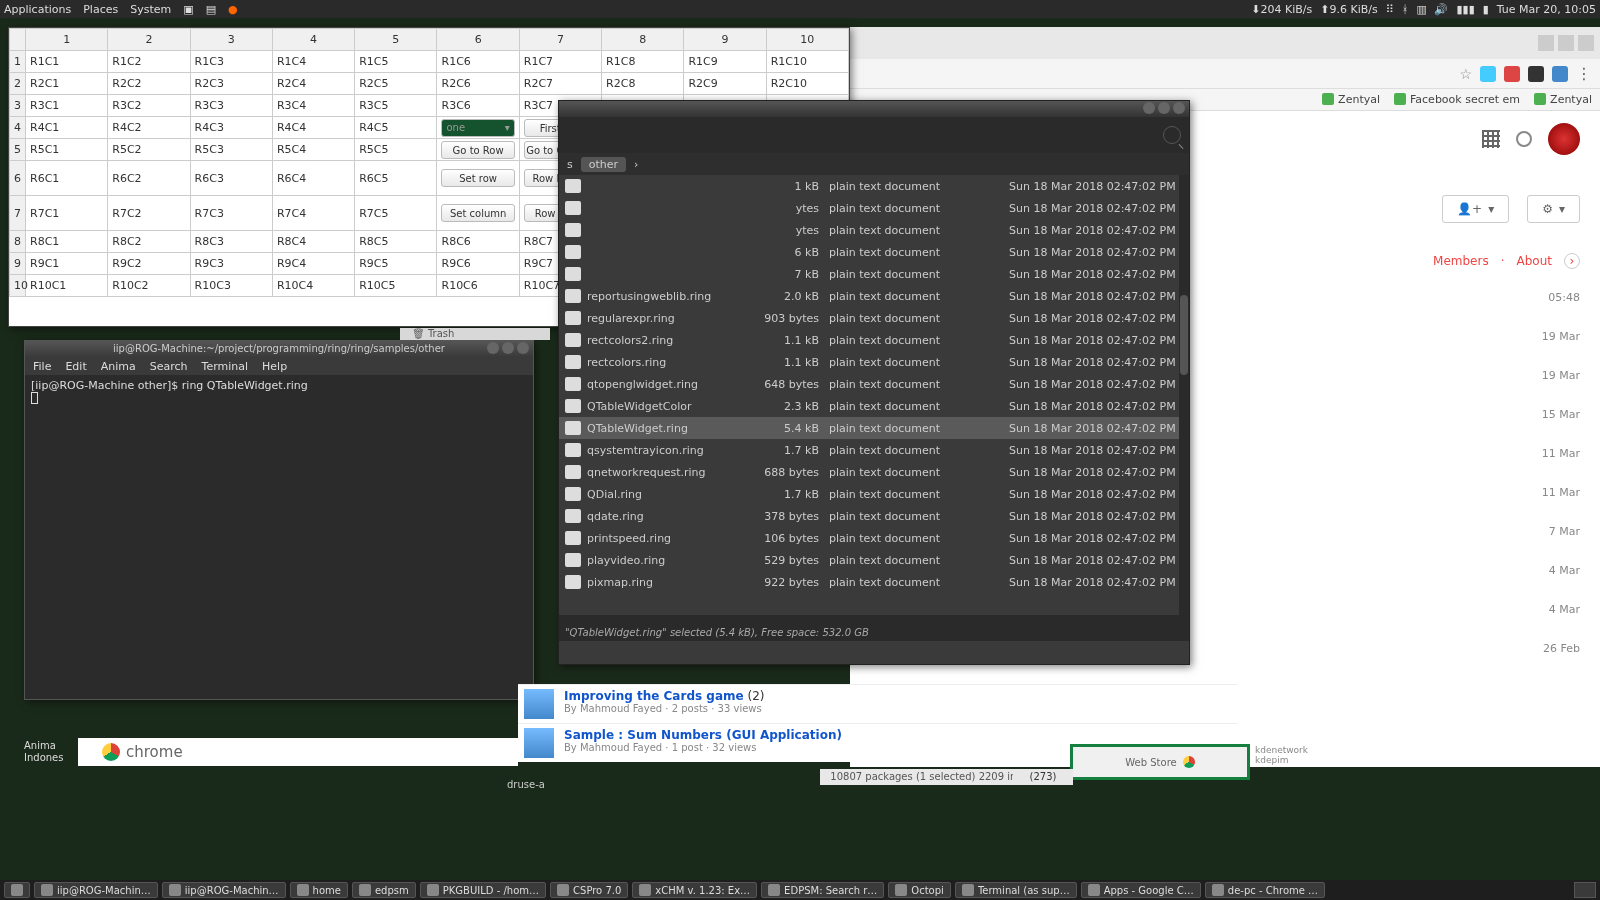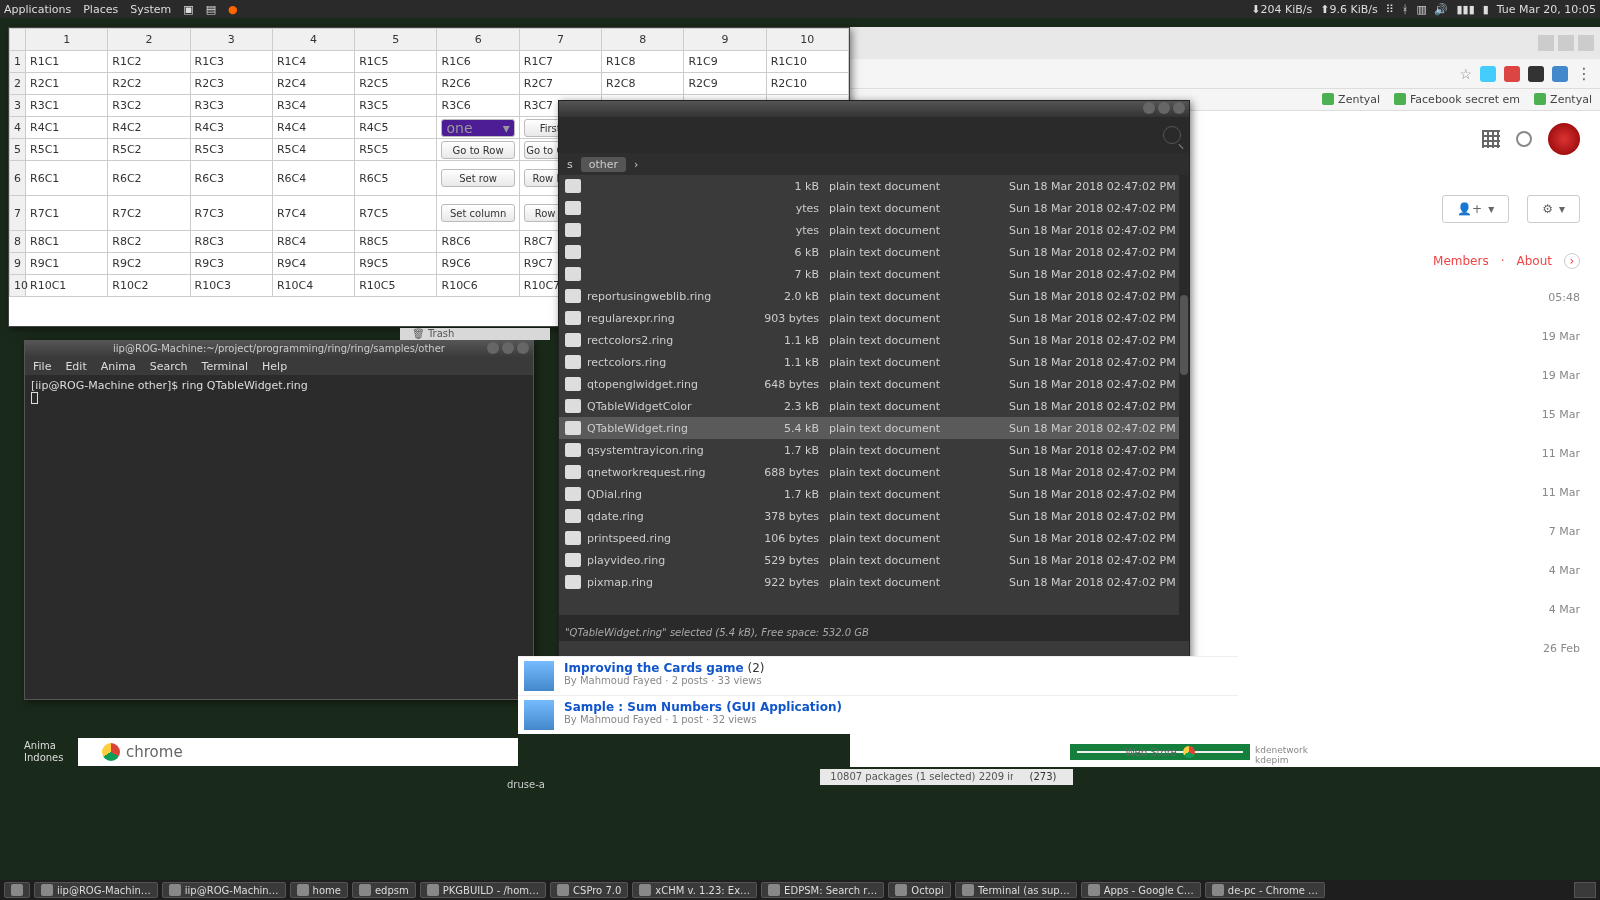--- a/index.html
+++ b/index.html
@@ -13,21 +13,21 @@
 
 .qwin { position:absolute; top:27px; left:8px; width:842px; height:300px; background:#fff; border:1px solid #444; box-shadow:2px 2px 8px rgba(0,0,0,.5); }
 .qwin .tb { height:18px; background:linear-gradient(#555,#3a3a3a); color:#ddd; text-align:center; font-size:11px; line-height:18px; position:relative; font-weight:bold; }
 .qwin .tb .wc { position:absolute; right:4px; top:2px; display:flex; gap:3px; }
 .qwin .tb .wc i { width:12px; height:12px; border-radius:50%; background:#666; display:inline-block; }
 .qtbl { width:100%; border-collapse:collapse; table-layout:fixed; }
 .qtbl th,.qtbl td { border:1px solid #ccc; font-size:11px; color:#333; height:22px; padding:0 4px; text-align:left; background:#fff; vertical-align:middle; }
 .qtbl th { background:#f0f0f0; text-align:center; font-weight:normal; }
 .qtbl th.rh { width:16px; }
 .qbtn { display:inline-block; width:100%; height:18px; line-height:18px; text-align:center; border:1px solid #bbb; background:linear-gradient(#fff,#e8e8e8); border-radius:3px; font-size:10px; color:#333; }
-.qcombo { display:flex; justify-content:space-between; align-items:center; height:18px; border:1px solid #bbb; background:#4c1d95; border-radius:3px; padding:0 4px; font-size:14px; color:#999; }
+.qcombo { display:flex; justify-content:space-between; align-items:center; height:18px; border:1px solid #bbb; background:#14532d; border-radius:3px; padding:0 4px; font-size:10px; color:#999; }
 
 
 .term { position:absolute; top:340px; left:24px; width:510px; height:360px; background:#2b2b2b; border:1px solid #555; box-shadow:2px 2px 8px rgba(0,0,0,.5); }
 .term .tb { height:16px; background:linear-gradient(#555,#3a3a3a); color:#ccc; text-align:center; font-size:10px; line-height:16px; position:relative; }
 .term .tb .wc { position:absolute; right:4px; top:1px; display:flex; gap:3px; }
 .term .tb .wc i,.fm .tb .wc i { width:12px; height:12px; border-radius:50%; background:#666; display:inline-block; }
 .term .menu { height:18px; background:#3a3a3a; display:flex; gap:14px; padding:0 8px; align-items:center; color:#ddd; font-size:11px; }
 .term .body { padding:4px 6px; font-family:monospace; color:#ddd; font-size:11px; }
 .term .cursor { display:inline-block; width:7px; height:12px; border:1px solid #ddd; }
 
@@ -64,25 +64,25 @@
 .chrome-body .tr { display:flex; justify-content:flex-end; align-items:center; gap:16px; } .chrome-body .apps{width:18px;height:18px;background:repeating-linear-gradient(#666 0 2px,transparent 2px 5px),repeating-linear-gradient(90deg,#666 0 2px,transparent 2px 5px);} 
 .chrome-body .bell{width:16px;height:16px;border:2px solid #888;border-radius:50%;}
 .chrome-body .avatar{width:32px;height:32px;border-radius:50%;background:radial-gradient(circle,#d33,#800);}
 .chrome-body .btns { margin-top:40px; display:flex; justify-content:flex-end; gap:18px; }
 .chrome-body .pill { border:1px solid #ccc; border-radius:3px; padding:6px 14px; font-size:12px; color:#666; display:flex; align-items:center; gap:6px; }
 .chrome-body .links{margin-top:30px;display:flex;justify-content:flex-end;gap:12px;font-size:12px;color:#ef4444;align-items:center;}
 .chrome-body .links .chev{width:16px;height:16px;border:1px solid #ccc;border-radius:50%;text-align:center;line-height:14px;}
 .chrome-body .dates { position:absolute; right:20px; top:180px; display:flex; flex-direction:column; gap:26px; text-align:right; font-size:11px; color:#888; }
 
 
-.forum { position:absolute; top:656px; left:518px; width:720px; background:#fff; color:#333; }
+.forum { position:absolute; top:684px; left:518px; width:720px; background:#fff; color:#333; }
 .forum .item { display:flex; gap:10px; padding:4px 6px; border-top:1px solid #eee; }
 .forum .ava { width:30px; height:30px; background:linear-gradient(#7bf,#48c); }
 .forum .ti { font-size:12px; } .forum .ti b{color:#15c;} .forum .meta{font-size:10px;color:#888;}
-.webstore { position:absolute; top:744px; left:1070px; width:180px; height:16px; background:#f0f0f0; border:7px solid #15803d; display:flex; align-items:center; justify-content:center; gap:6px; font-size:10px; color:#666; }
+.webstore { position:absolute; top:744px; left:1070px; width:180px; height:36px; background:#f0f0f0; border:3px solid #15803d; display:flex; align-items:center; justify-content:center; gap:6px; font-size:10px; color:#666; }
 .chrome-strip { position:absolute; top:738px; left:78px; width:440px; height:28px; background:#fff; display:flex; align-items:center; gap:6px; padding:0 24px; font-size:15px; color:#666; }
 .chrome-strip .logo{width:18px;height:18px;border-radius:50%;background:conic-gradient(#db4437 0 120deg,#0f9d58 120deg 240deg,#ffcd40 240deg 360deg);}
 
 
 .anima { position:absolute; top:740px; left:24px; color:#ddd; font-size:10px; line-height:12px; }
 .frag1 { position:absolute; top:769px; left:820px; width:240px; height:16px; background:#e8e8e8; color:#555; font-size:10px; text-align:center; line-height:16px; }
 .frag2 { position:absolute; top:769px; left:1013px; width:60px; font-size:10px; color:#333; background:#e8e8e8; height:16px; line-height:16px; text-align:center;}
 .frag3 { position:absolute; top:779px; left:507px; font-size:10px; color:#ccc; }
 .frag4 { position:absolute; top:745px; left:1255px; width:120px; font-size:9px; color:#888; line-height:10px; }
 

